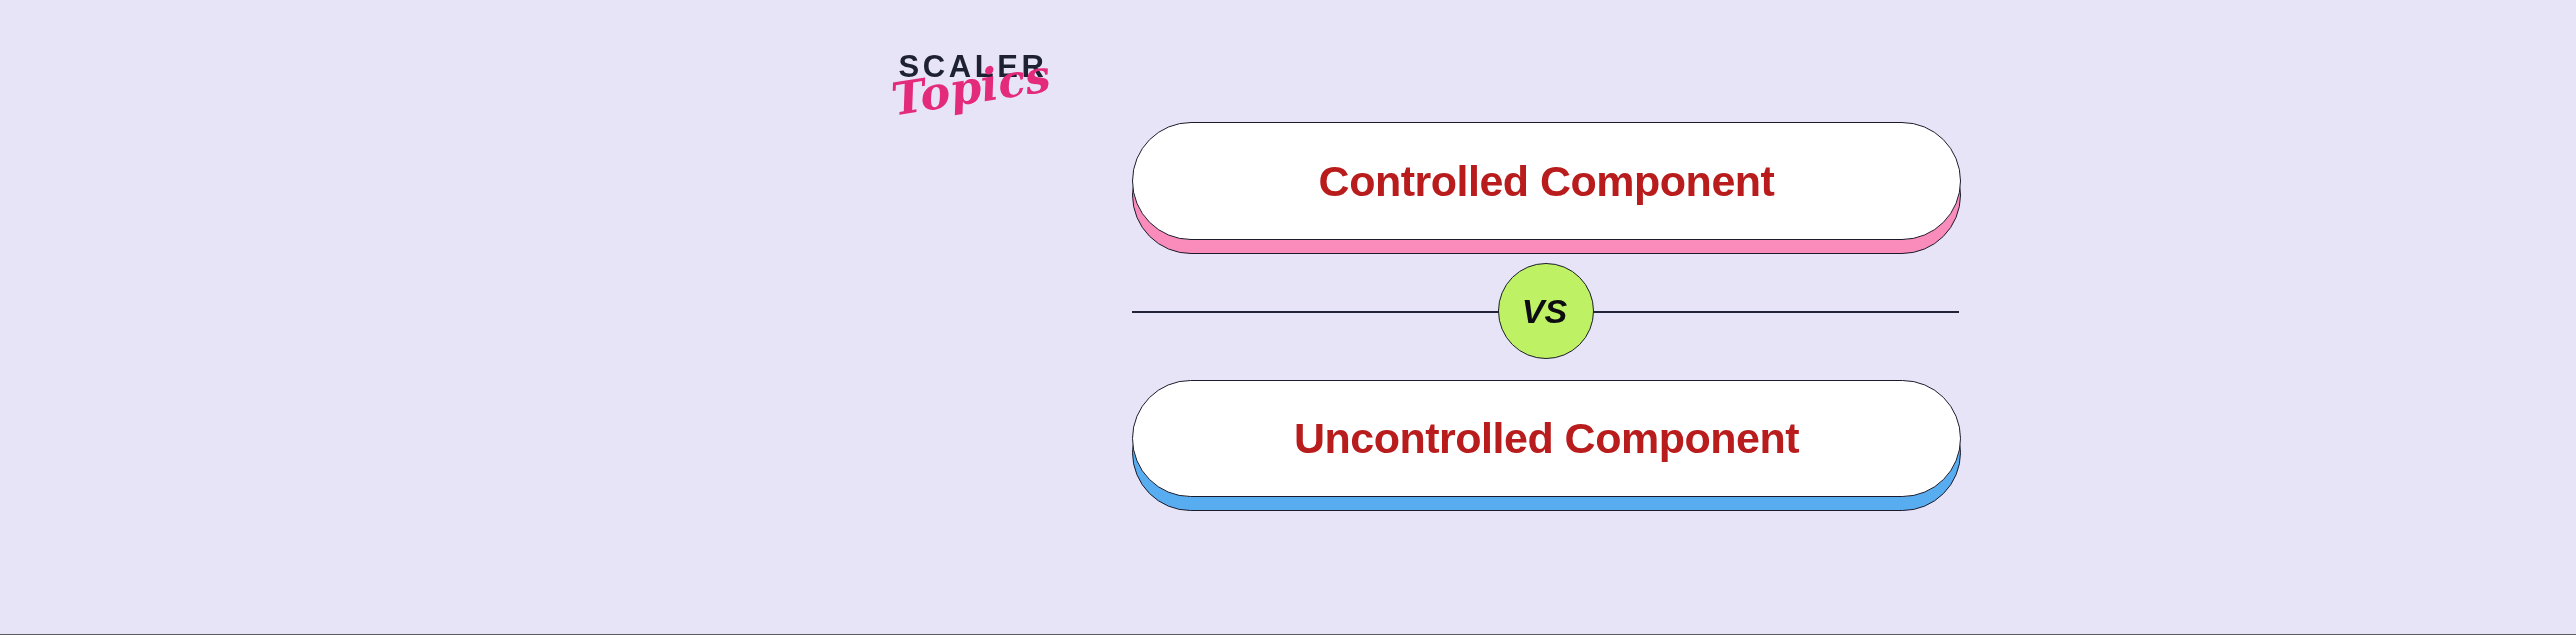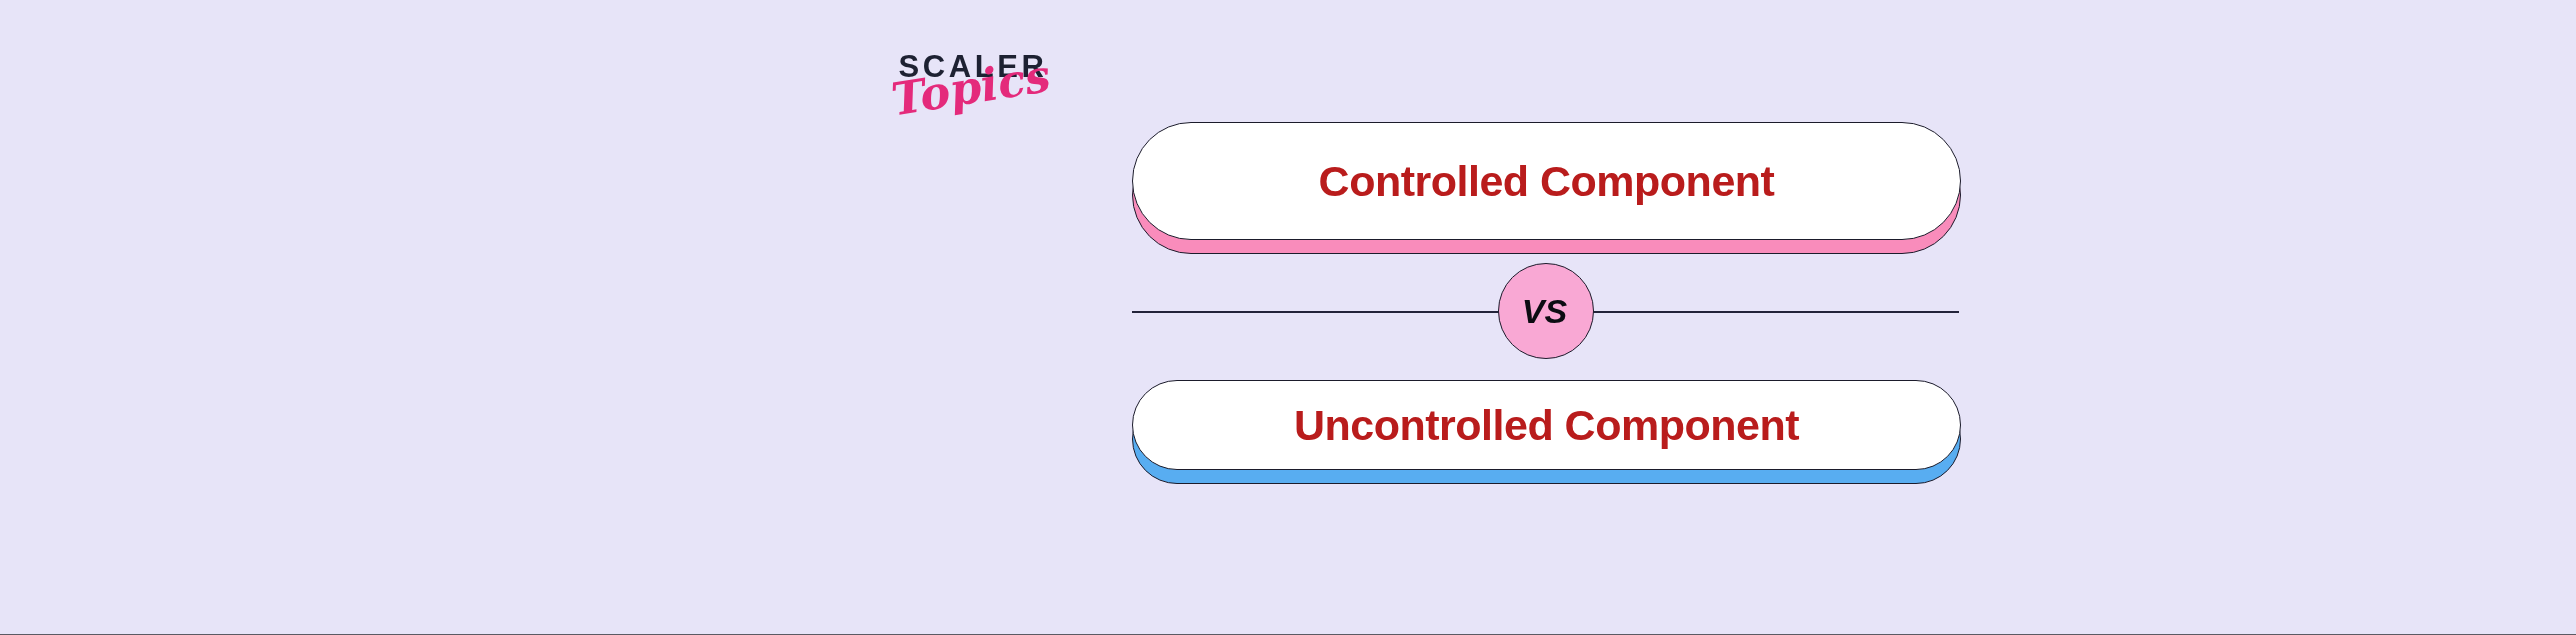--- a/index.html
+++ b/index.html
@@ -46,21 +46,21 @@
   }
 
   
   .pill {
     position: absolute;
     left: 1132px;
     width: 829px;
     z-index: 2;
   }
   .pill-top { top: 122px; height: 118px; }
-  .pill-bottom { top: 380px; height: 90px; }
+  .pill-bottom { top: 380px; height: 117px; }
 
   .pill-shadow,
   .pill-face {
     position: absolute;
     left: 0;
     width: 100%;
     height: 100%;
     box-sizing: border-box;
     border: 1.5px solid #1B1B2B;
     border-radius: 62px;
@@ -139,21 +139,21 @@
 
   <div class="pill pill-top">
     <div class="pill-shadow" style="background: rgb(249, 140, 187); border-color: rgb(27, 27, 43);"></div>
     <div class="pill-face" style="background: rgb(255, 255, 255); border-color: rgb(27, 27, 43);">
       <span class="pill-label">Controlled Component</span>
     </div>
   </div>
 
   <div class="divider-line"></div>
 
-  <div class="vs-badge" style="background: #f9a8d4; border-color: rgb(27, 27, 43);">
+  <div class="vs-badge" style="background: #bef264; border-color: rgb(27, 27, 43);">
     <span class="vs-label">VS</span>
   </div>
 
   <div class="pill pill-bottom">
     <div class="pill-shadow" style="background: rgb(88, 173, 241); border-color: rgb(27, 27, 43);"></div>
     <div class="pill-face" style="background: rgb(255, 255, 255); border-color: rgb(27, 27, 43);">
       <span class="pill-label">Uncontrolled Component</span>
     </div>
   </div>
 

